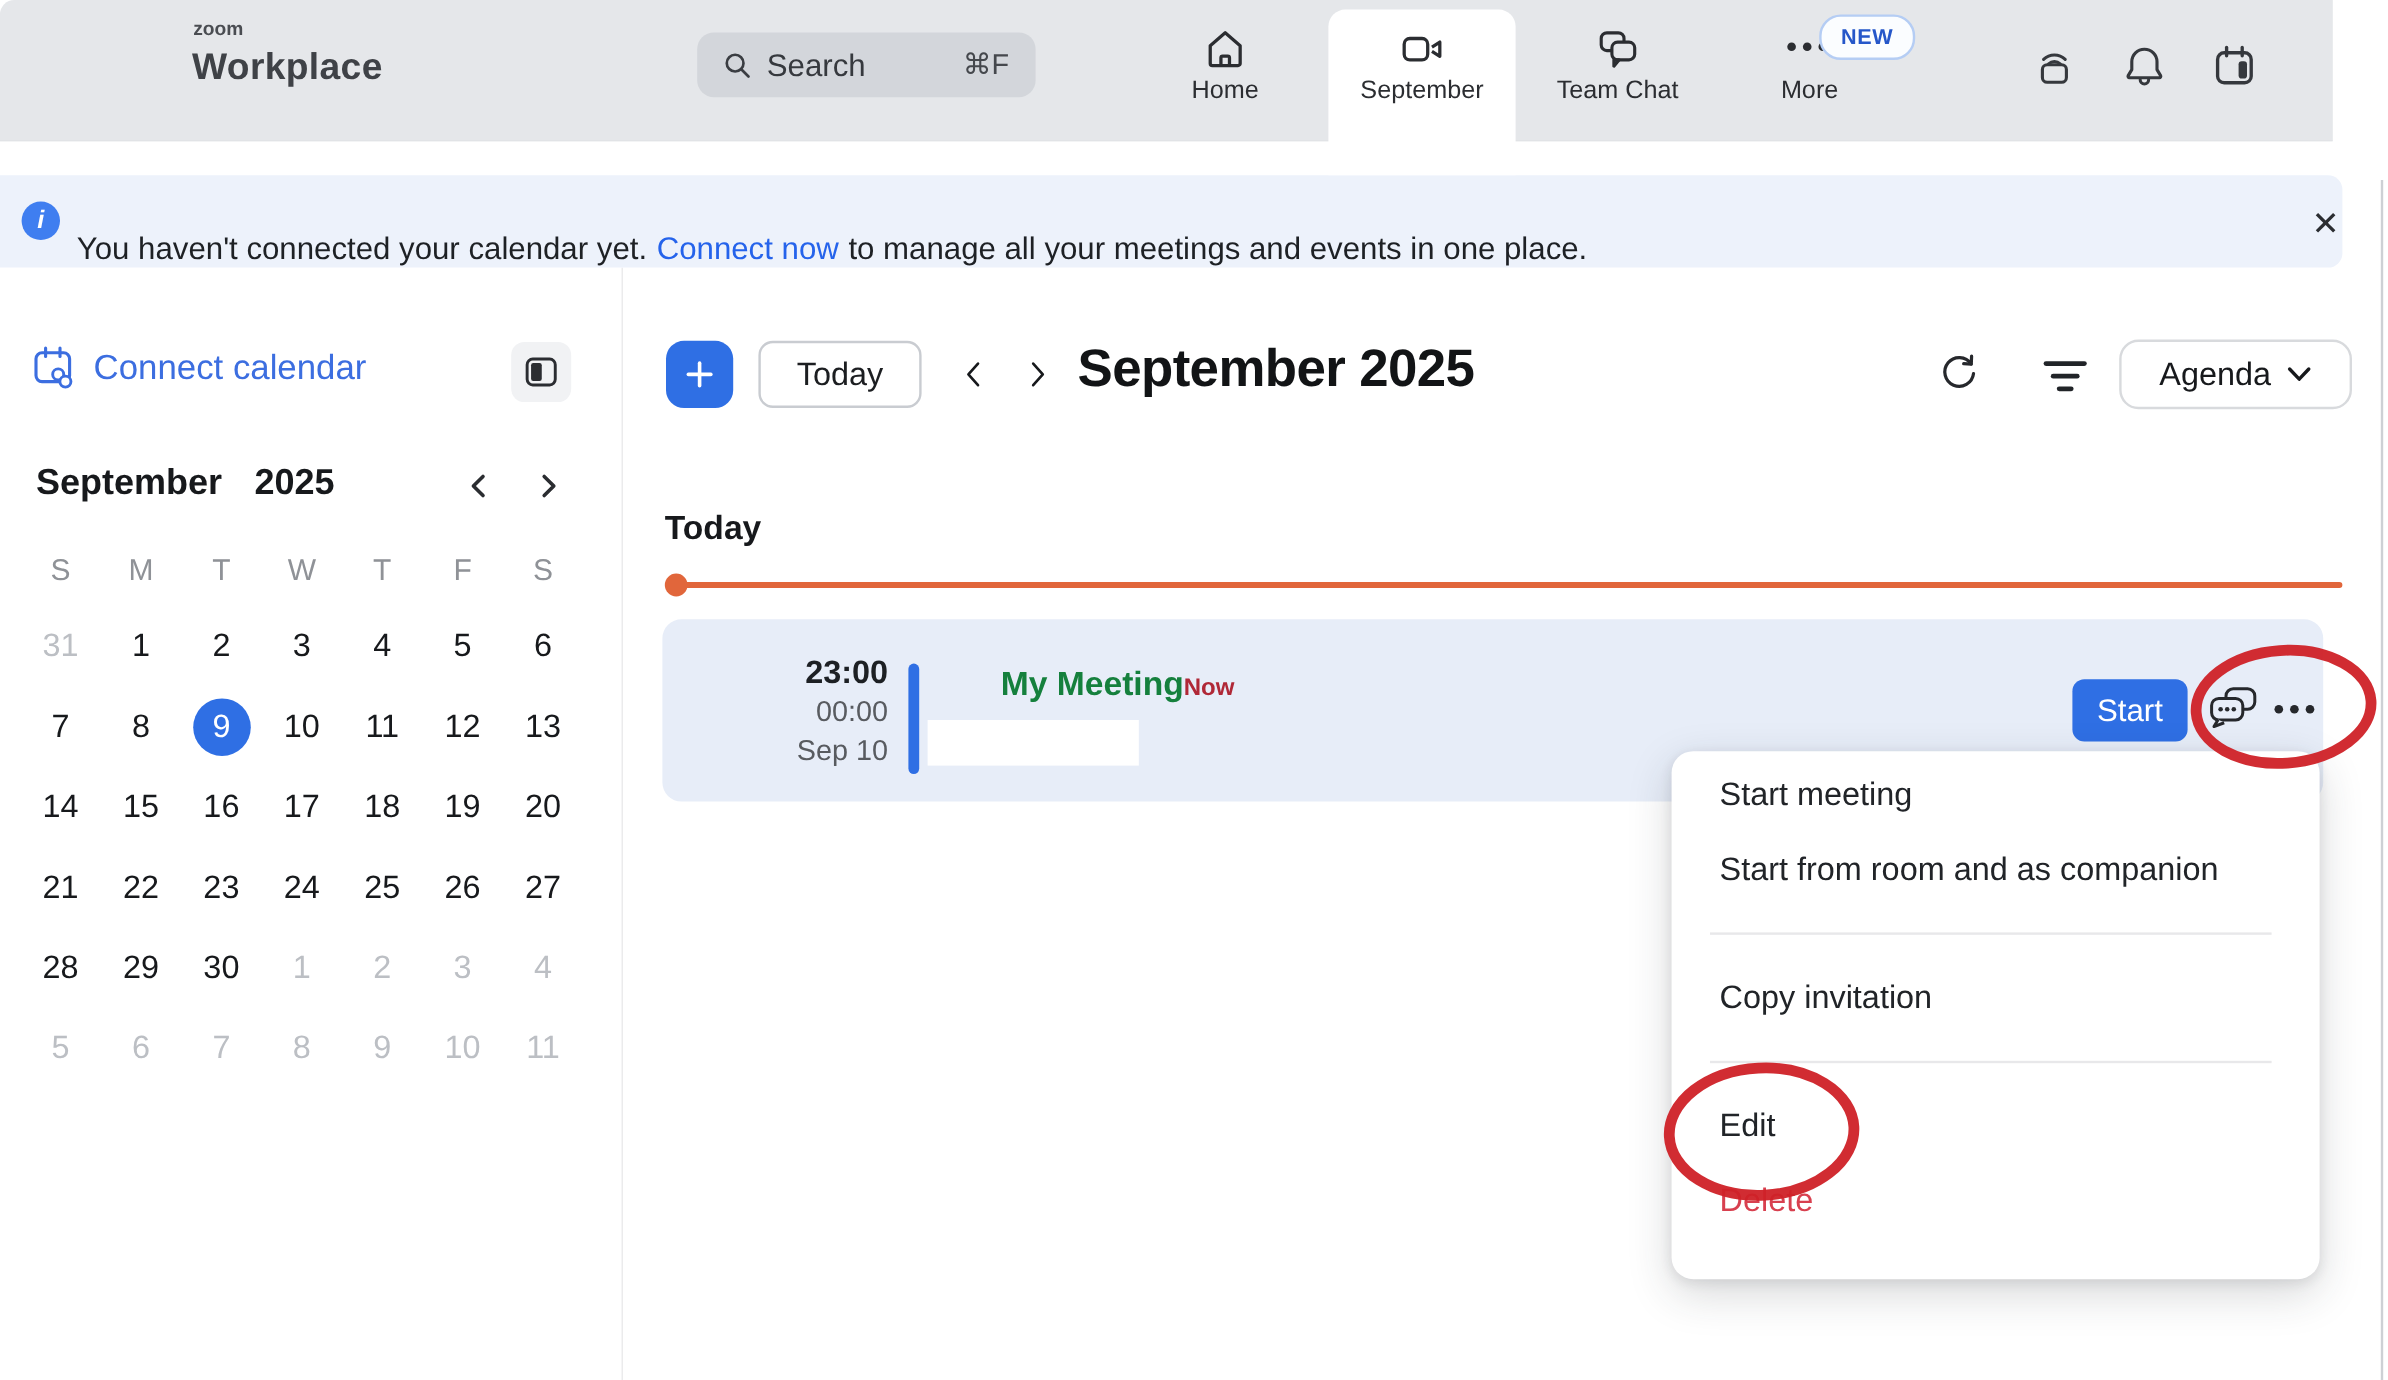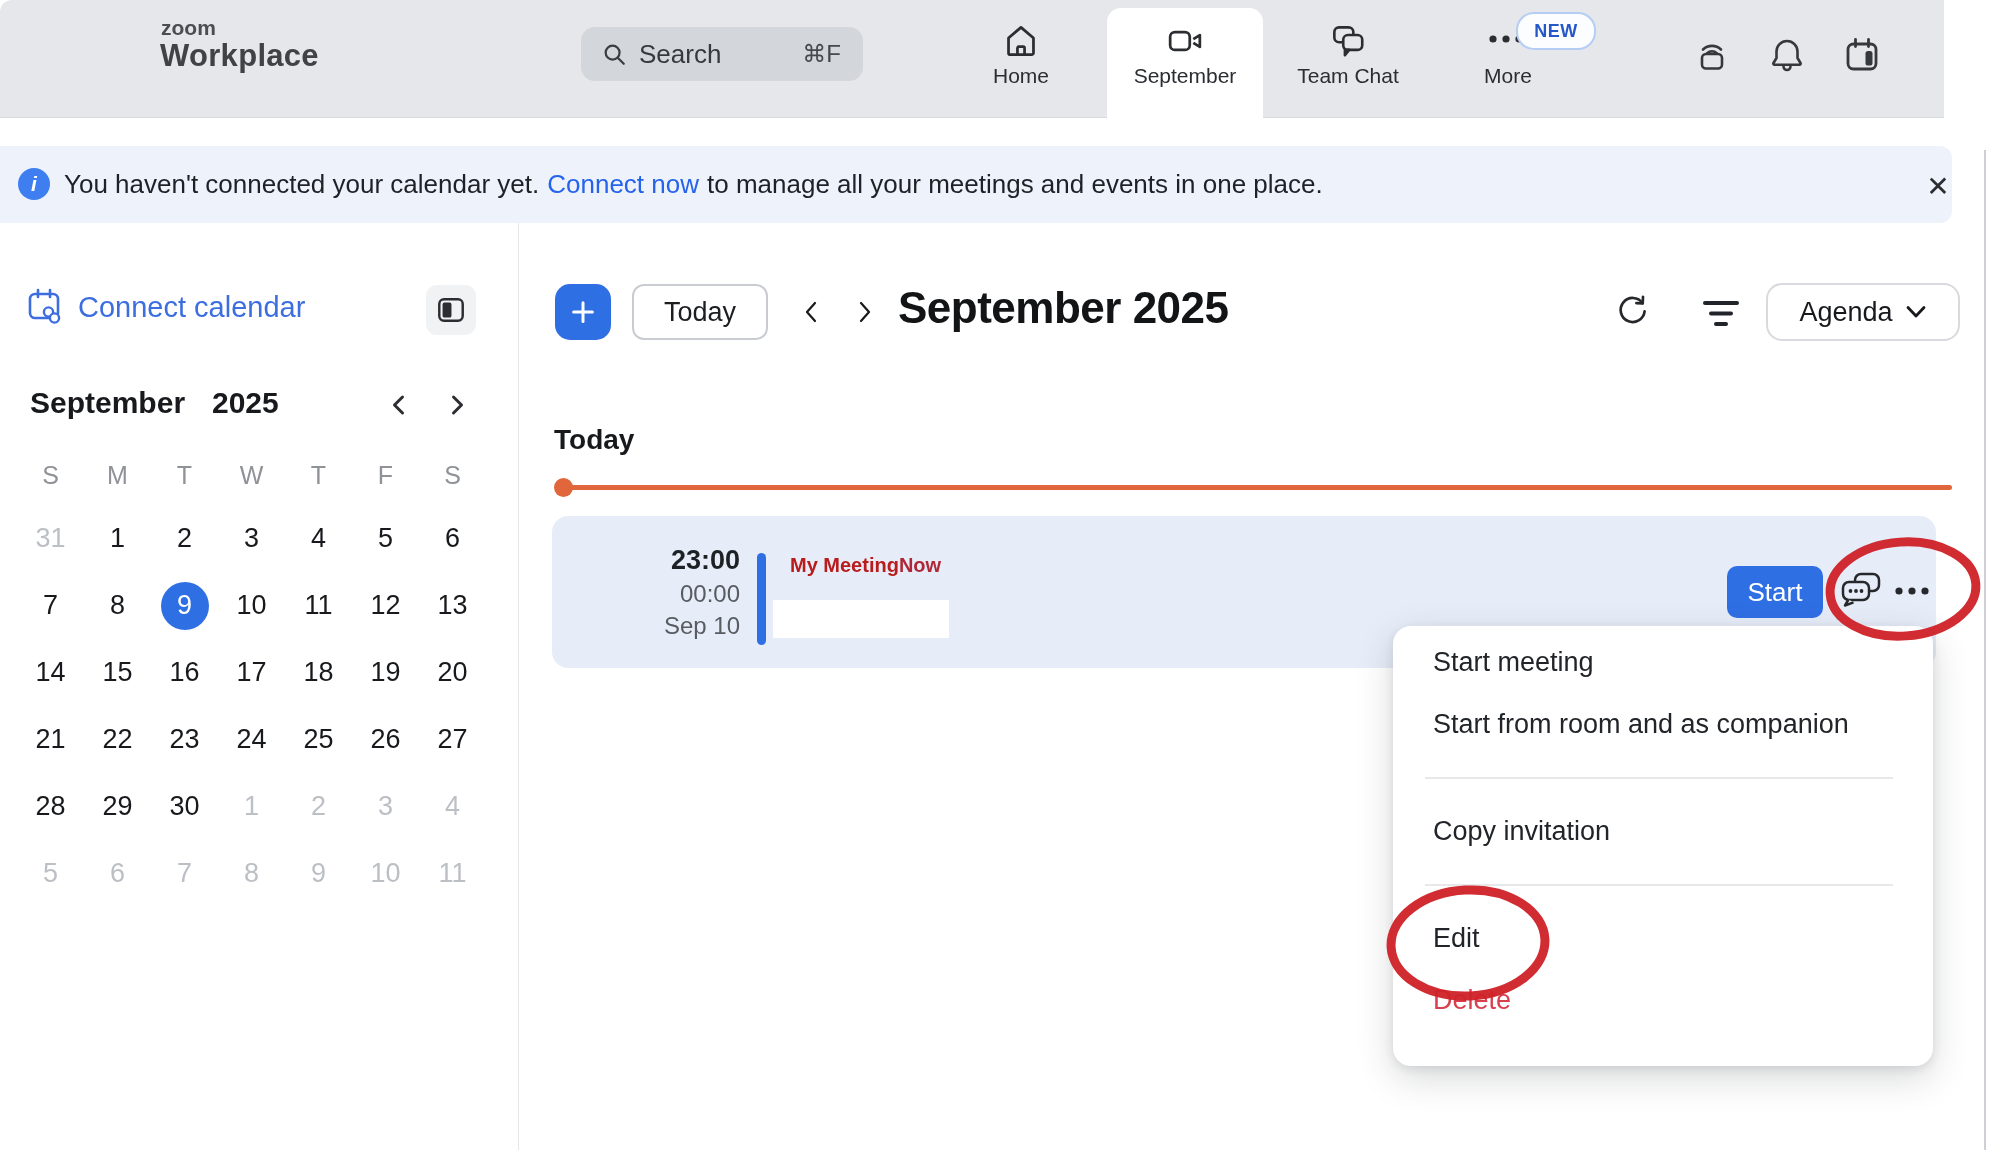--- a/index.html
+++ b/index.html
@@ -7,21 +7,21 @@
          font-family:"Liberation Sans","DejaVu Sans",sans-serif;color:#1d2024;}
   .abs{position:absolute;}
 
   
   .topbar{left:0;top:0;width:1944px;height:117px;background:#e5e7ea;
           border-radius:12px 0 0 0;border-bottom:1px solid #d7dade;z-index:1;}
   .light{width:22px;height:22px;border-radius:50%;top:44px;}
   .light.red{left:17px;background:#ee6a5f;}
   .light.yellow{left:59px;background:#f5bf50;}
   .light.green{left:101px;background:#62c554;}
-  .brand-top{left:161px;top:16px;font-size:21px;font-weight:600;color:#4a4d52;}
+  .brand-top{left:161px;top:16px;font-size:16px;font-weight:600;color:#4a4d52;}
   .brand-bottom{left:160px;top:38px;font-size:31px;font-weight:600;color:#3f4247;letter-spacing:.3px;}
   .navglyph{top:36px;width:36px;height:36px;color:#b5b9be;}
   .histicon{left:494px;top:37px;width:38px;height:38px;color:#bfc3c8;}
   .searchpill{left:581px;top:27px;width:282px;height:54px;background:#d3d6db;border-radius:14px;
               display:flex;align-items:center;cursor:pointer;}
   .searchpill .mag{margin-left:20px;width:26px;height:26px;color:#3a3d42;}
   .searchpill .slabel{margin-left:12px;font-size:26px;color:#36393e;}
   .searchpill .skey{margin-left:auto;margin-right:22px;font-size:24px;color:#45484d;}
   .tab{top:0;height:117px;text-align:center;cursor:pointer;z-index:2;}
   .tab .ticon{margin:22px auto 0;width:38px;height:38px;color:#2b2d31;}
@@ -34,21 +34,21 @@
   .moredots{left:1486px;top:33px;width:44px;height:12px;z-index:3;}
   .newbadge{left:1516px;top:12px;width:76px;height:34px;background:#fbfdff;border:2px solid #b5cdf4;
             border-radius:18px;display:flex;align-items:center;justify-content:center;
             font-size:18px;font-weight:700;color:#2657c9;z-index:4;letter-spacing:.5px;}
   .topicon{top:35px;width:42px;height:42px;color:#35383d;cursor:pointer;z-index:2;}
 
   
   .banner{left:0;top:146px;width:1952px;height:77px;background:#edf2fb;border-radius:0 12px 12px 0;z-index:1;}
   .infoicon{left:18px;top:22px;width:32px;height:32px;border-radius:50%;background:#3f7ef0;color:#fff;
             display:flex;align-items:center;justify-content:center;font-size:21px;font-weight:700;font-style:italic;}
-  .bannertext{left:64px;top:0;height:77px;display:flex;align-items:center;font-size:26px;color:#1e2125;}
+  .bannertext{left:64px;top:0;height:77px;display:flex;align-items:flex-end;font-size:26px;color:#1e2125;}
   .bannertext .lnk{color:#2563eb;cursor:pointer;margin:0 8px;}
   .bannertext .seg{white-space:pre;}
   .bclose{left:1918px;top:20px;width:40px;height:40px;display:flex;align-items:center;justify-content:center;
           font-size:28px;color:#2b2d31;cursor:pointer;}
 
   
   .edgeline{left:1984px;top:150px;width:2px;height:1000px;background:#cdd0d4;}
 
   
   .sidebar-divider{left:518px;top:223px;width:1px;height:927px;background:#e6e6e8;}
@@ -87,21 +87,21 @@
   
   .sectionlabel{left:554px;top:424px;font-size:28px;font-weight:700;color:#17191c;}
   .nowline{left:563px;top:485px;width:1389px;height:5px;background:#e1663b;border-radius:3px;}
   .nowdot{left:554px;top:478px;width:19px;height:19px;border-radius:50%;background:#e1663b;}
   .eventcard{left:552px;top:516px;width:1384px;height:152px;background:#e7edf8;border-radius:16px;cursor:pointer;z-index:5;}
   .ev-times{left:48px;top:26px;width:140px;text-align:right;}
   .ev-start{font-size:27px;font-weight:700;color:#1d2024;line-height:36px;}
   .ev-end,.ev-enddate{font-size:24px;color:#585b60;line-height:32px;}
   .ev-bar{left:205px;top:37px;width:9px;height:92px;border-radius:5px;background:#2f6fe4;}
   .ev-titlerow{left:238px;top:38px;display:flex;align-items:baseline;}
-  .ev-title{font-size:20px;font-weight:700;color:#b91c1c;}
+  .ev-title{font-size:28px;font-weight:700;color:#15803d;margin-left:44px;}
   .ev-now{margin-left:0;font-size:20px;font-weight:700;color:#b02837;}
   .ev-redact{left:221px;top:84px;width:176px;height:38px;background:#fff;}
   .startbtn{left:1175px;top:50px;width:96px;height:52px;background:#2f6fe4;border-radius:10px;color:#fff;
             display:flex;align-items:center;justify-content:center;font-size:26px;cursor:pointer;}
   .chaticon{left:1286px;top:54px;width:46px;height:46px;color:#26282c;cursor:pointer;}
   .ev-more{left:1340px;top:68px;width:40px;height:14px;color:#26282c;cursor:pointer;}
 
   
   .ctxmenu{left:1393px;top:626px;width:540px;height:440px;background:#fff;border-radius:18px;z-index:50;
            box-shadow:0 12px 36px rgba(40,44,52,.18),0 3px 10px rgba(40,44,52,.10);

